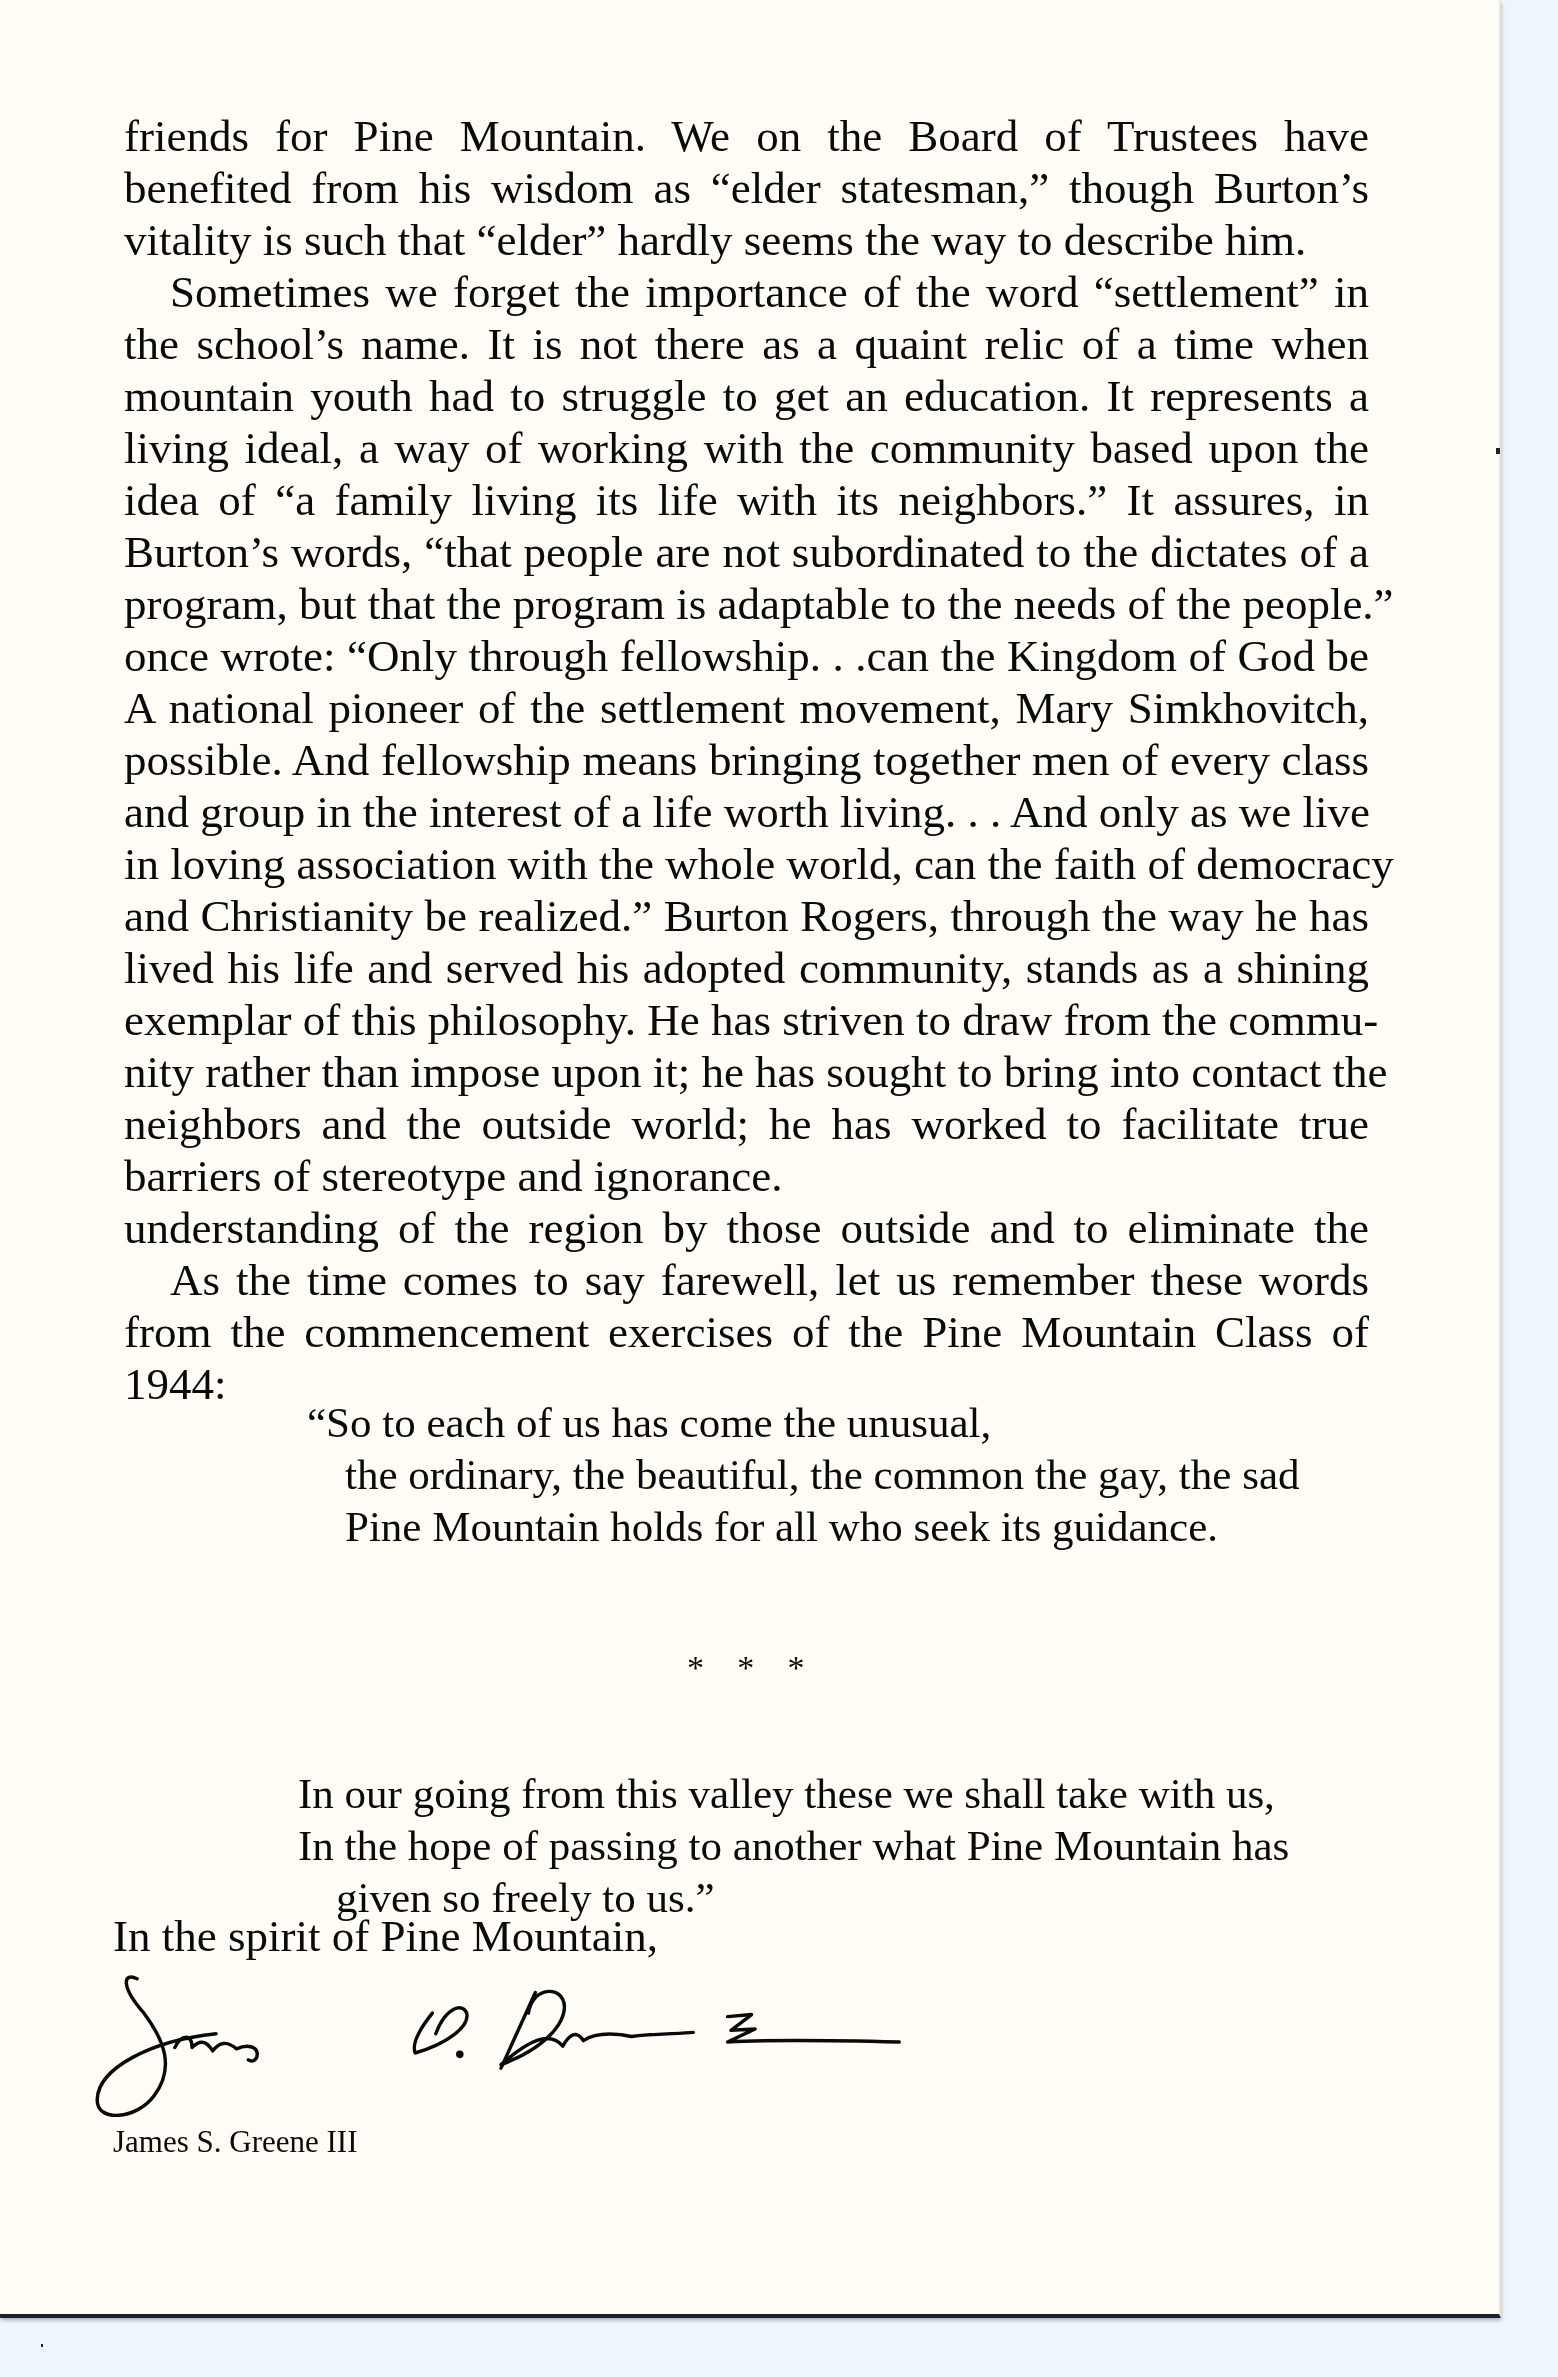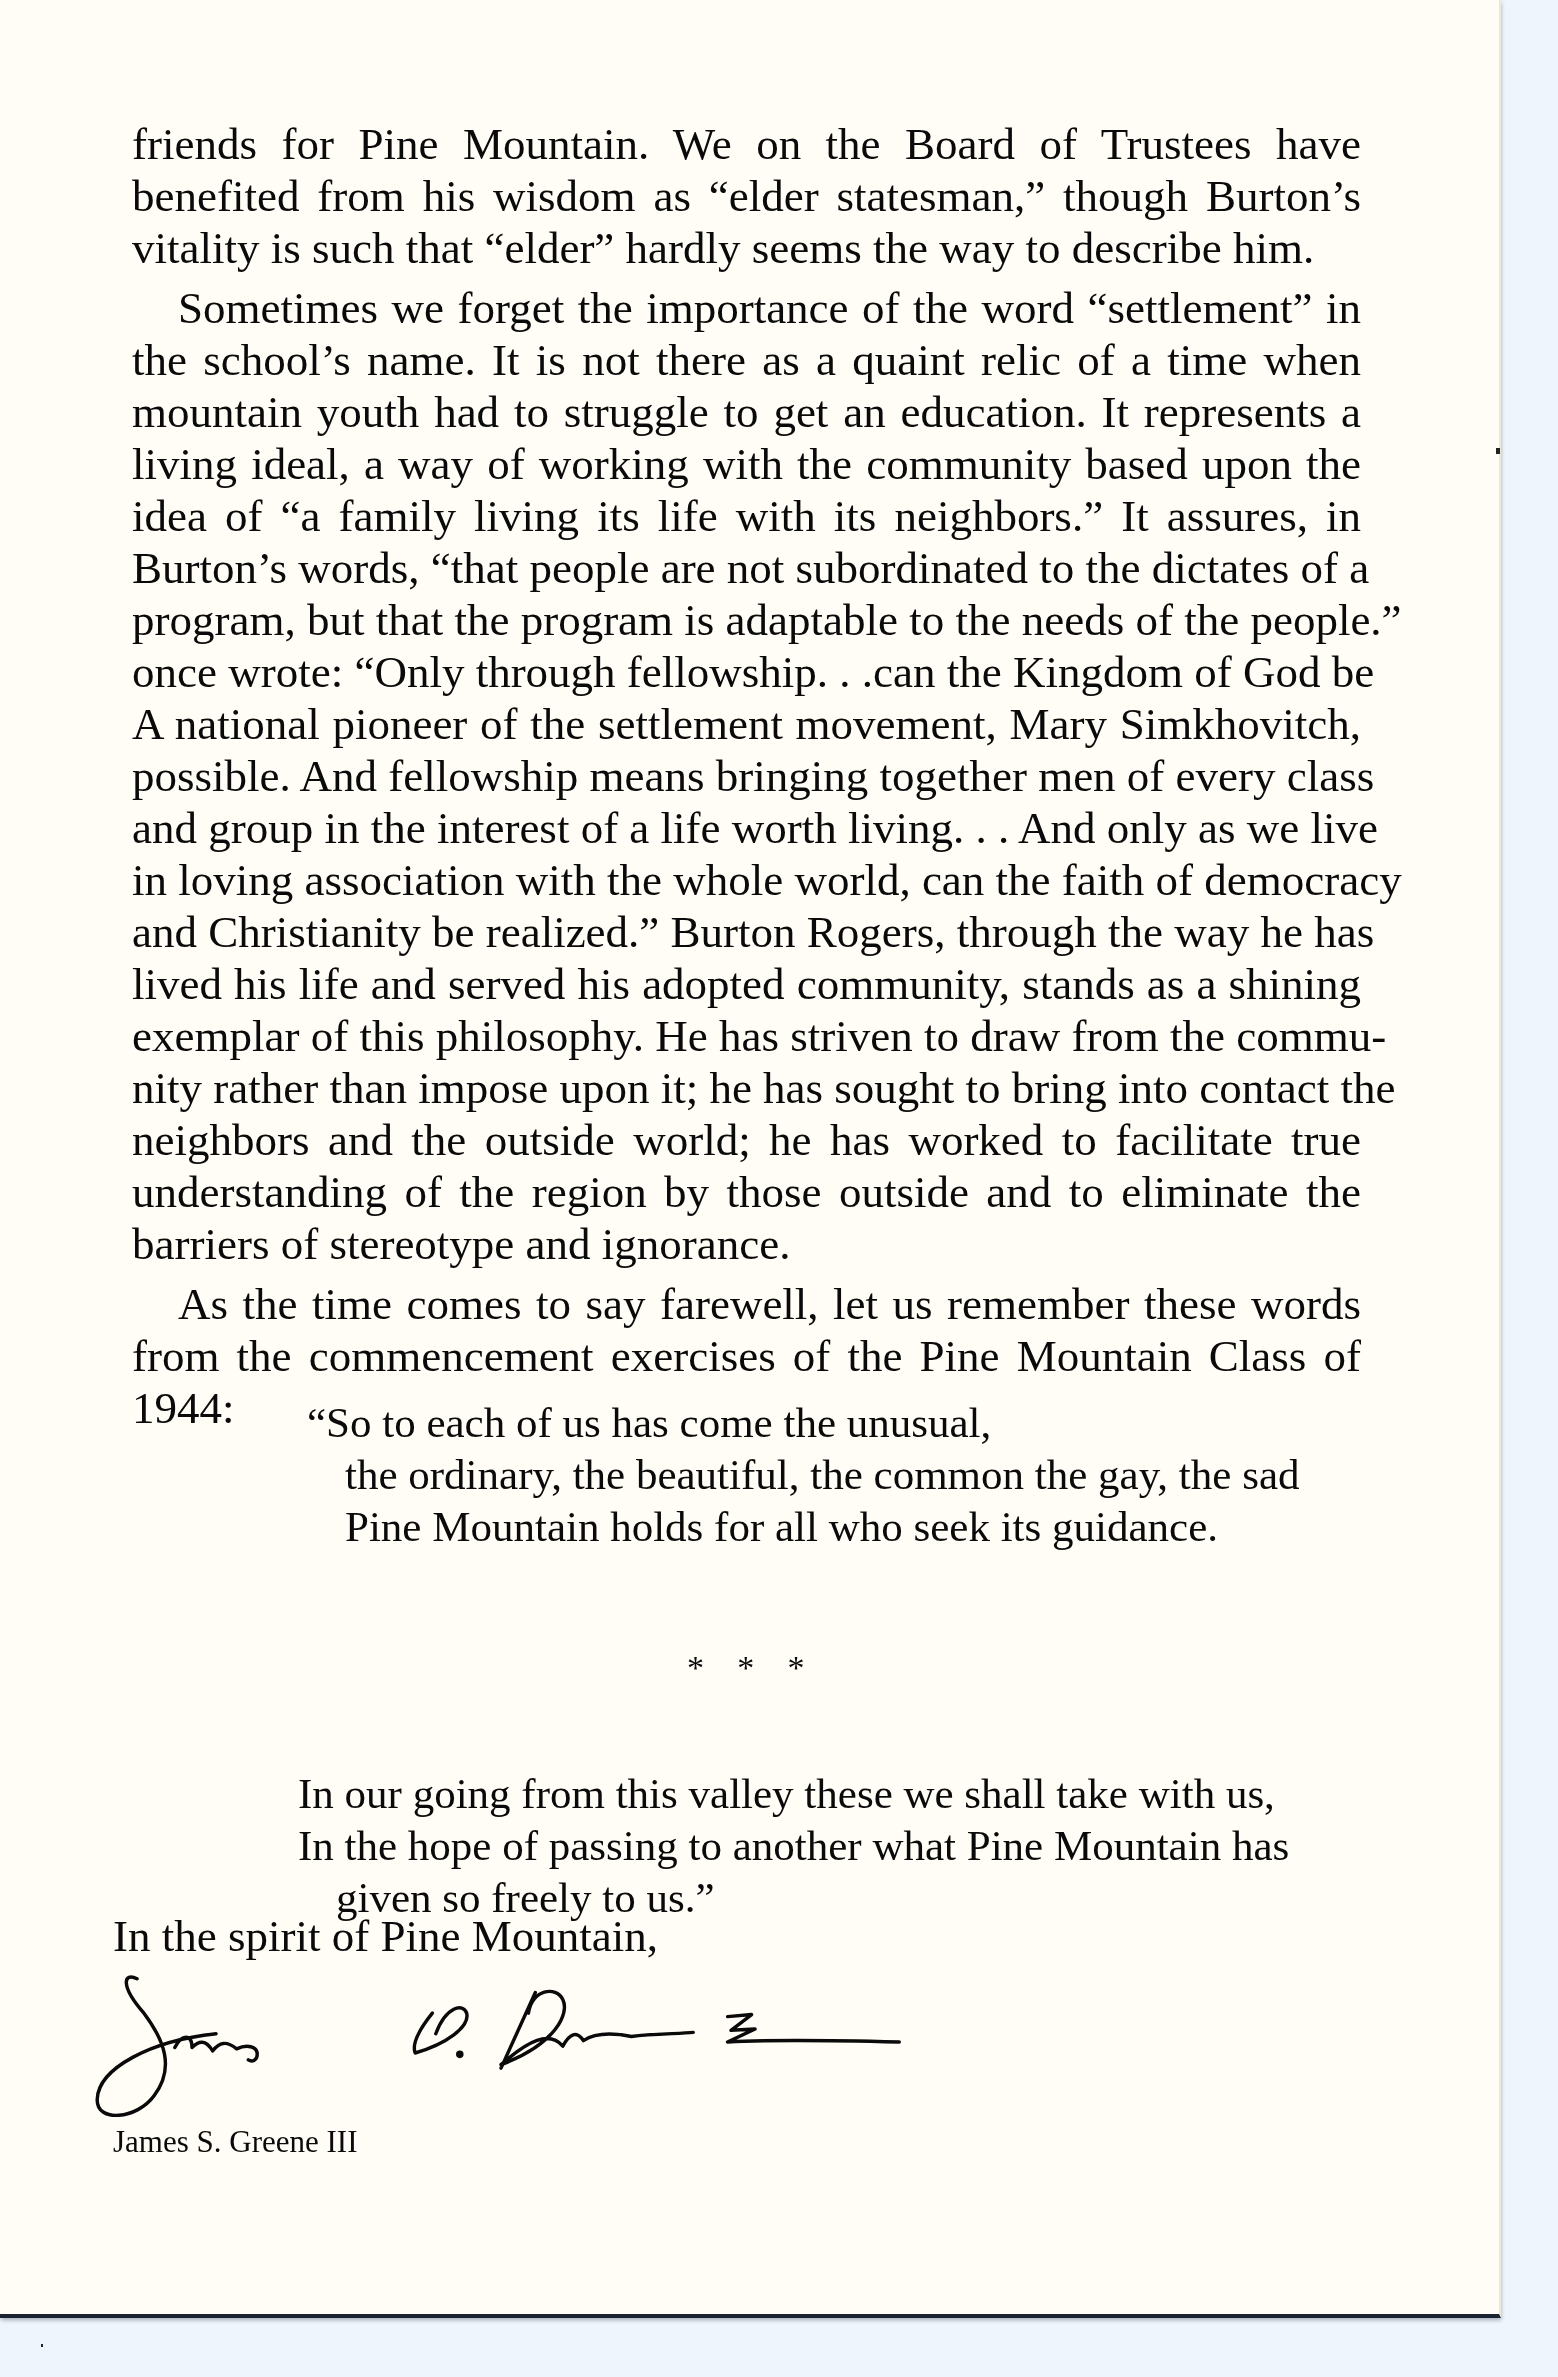--- a/index.html
+++ b/index.html
@@ -28,21 +28,21 @@
   }
   .content {
     position: absolute;
     left: 124px;
     top: 110px;
     width: 1245px;
     font-size: 45px;
     line-height: 52px;
   }
   .para {
-    margin: 8px;
+    margin: 0;
     text-align: justify;
     text-align-last: left;
   }
   .para .line {
     display: block;
     text-align: justify;
     text-align-last: justify;
     white-space: nowrap;
   }
   .para .line.last {
@@ -118,22 +118,22 @@
       <span class="line">once wrote: “Only through fellowship. . .can the Kingdom of God be</span>
       <span class="line">A national pioneer of the settlement movement, Mary Simkhovitch,</span>
       <span class="line">possible. And fellowship means bringing together men of every class</span>
       <span class="line">and group in the interest of a life worth living. . . And only as we live</span>
       <span class="line">in loving association with the whole world, can the faith of democracy</span>
       <span class="line">and Christianity be realized.” Burton Rogers, through the way he has</span>
       <span class="line">lived his life and served his adopted community, stands as a shining</span>
       <span class="line">exemplar of this philosophy. He has striven to draw from the commu-</span>
       <span class="line">nity rather than impose upon it; he has sought to bring into contact the</span>
       <span class="line">neighbors and the outside world; he has worked to facilitate true</span>
+      <span class="line last">barriers of stereotype and ignorance.</span>
       <span class="line">understanding of the region by those outside and to eliminate the</span>
-      <span class="line last">barriers of stereotype and ignorance.</span>
     </p>
     <p class="para">
       <span class="line indent">As the time comes to say farewell, let us remember these words</span>
       <span class="line">from the commencement exercises of the Pine Mountain Class of</span>
       <span class="line last">1944:</span>
     </p>
   </div>
 
   <div class="quote" style="left:307px; top:1397px;">
     <span class="qline">“So to each of us has come the unusual,</span>

